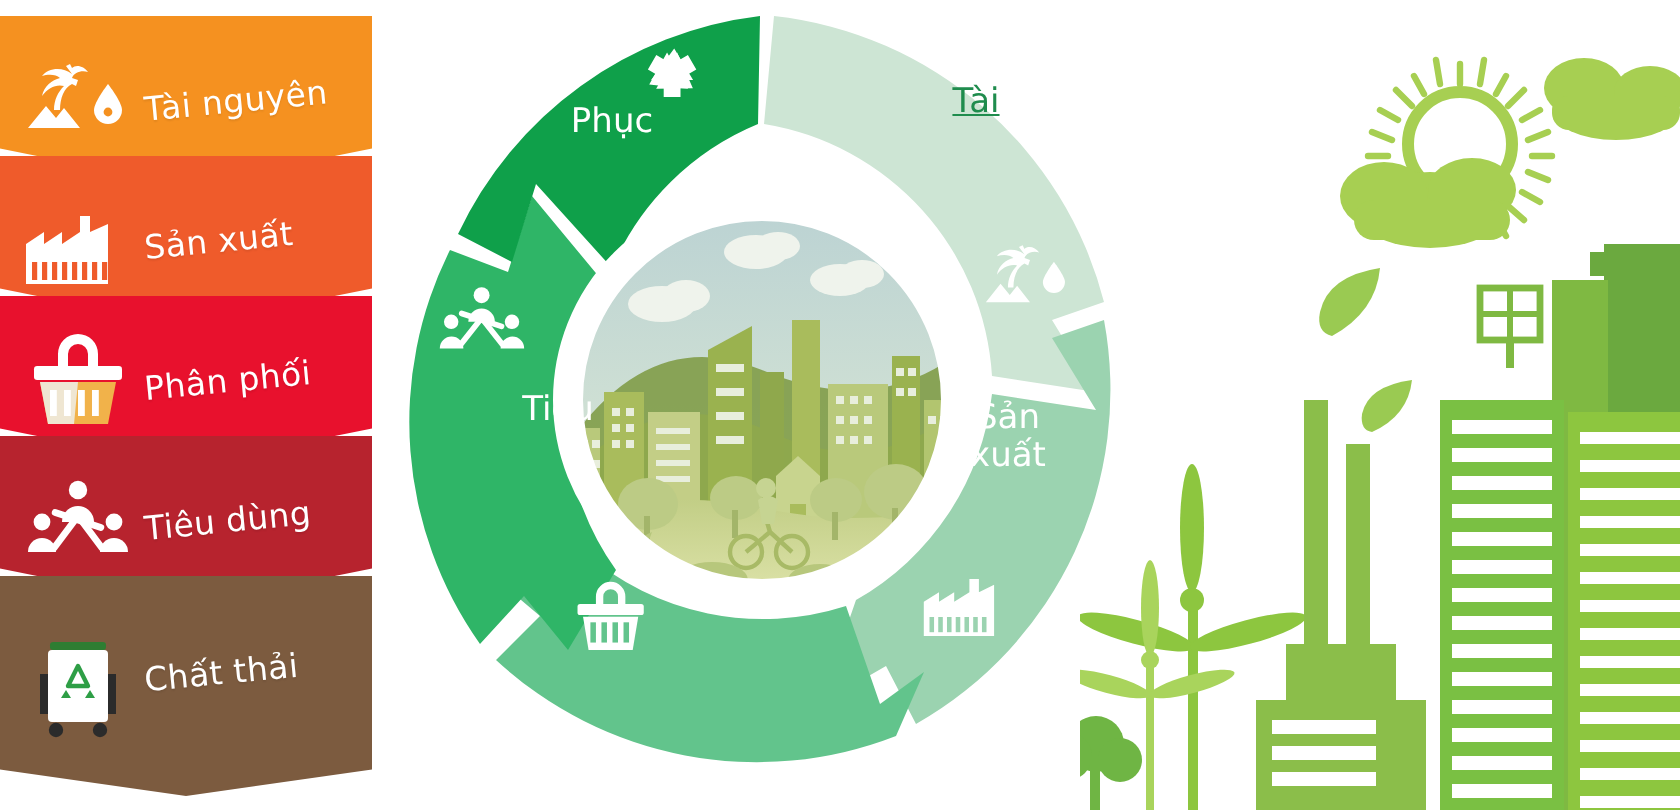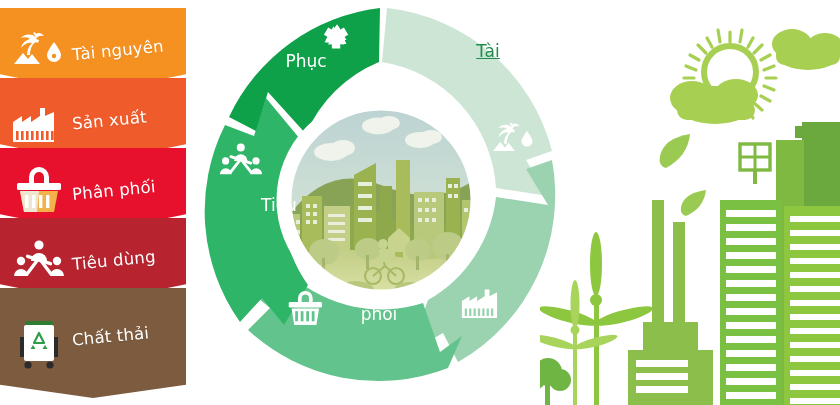--- a/index.html
+++ b/index.html
@@ -365,23 +365,26 @@
 
     
     <div class="seg-label w noSel" style="left:62px;top:52px;width:96px;">
       <div>Phục</div>
     </div>
 
     <div class="seg-label g noSel" style="left:240px;top:42px;width:104px;text-decoration:underline;">
       <div>Tài</div>
     </div>
 
+    <div class="seg-label w noSel" style="left:260px;top:200px;width:96px;">
+      <div>Sản</div>
+      <div>xuất</div>
+    </div>
 
     <div class="seg-label w noSel" style="left:135px;top:305px;width:96px;">
-      <div>phối</div>
     </div>
 
     <div class="seg-label w noSel" style="left:8px;top:196px;width:92px;margin-left:29px;">
       <div>Tiêu</div>
     </div>
   </div>
 
   <div id="ecocity">
     <svg width="300" height="405" viewBox="0 0 300 405" class="noSel">
 

